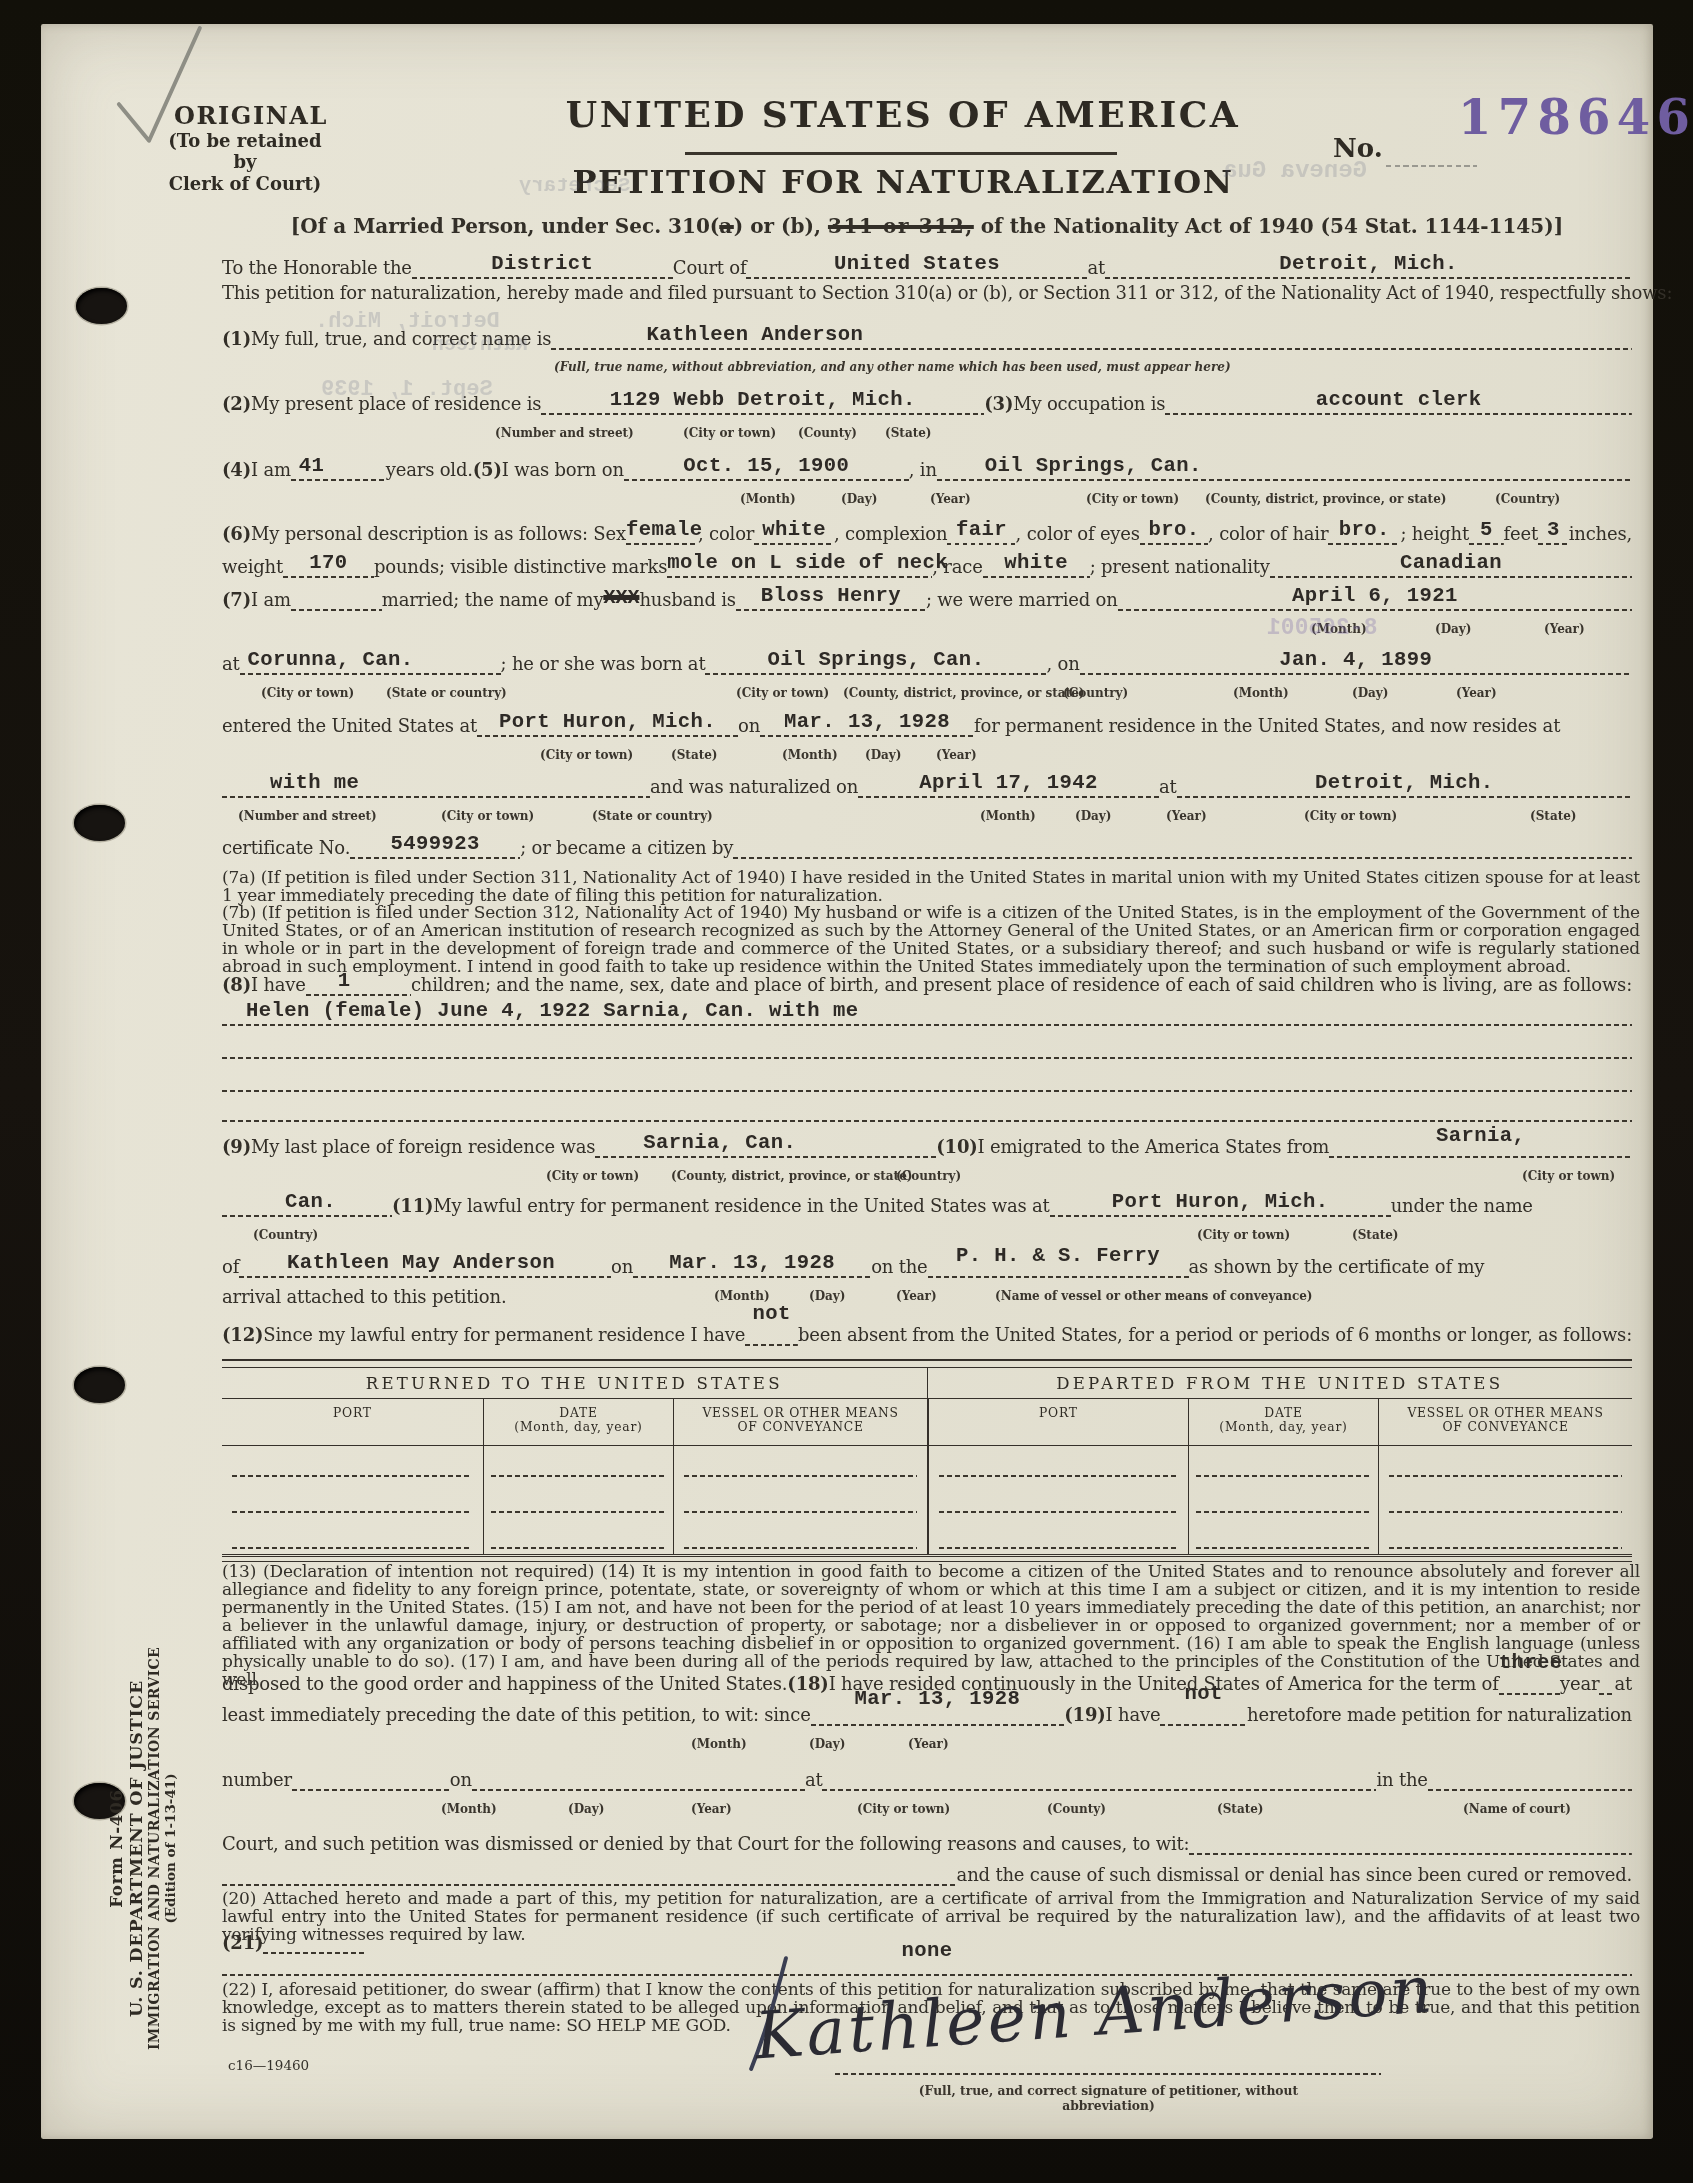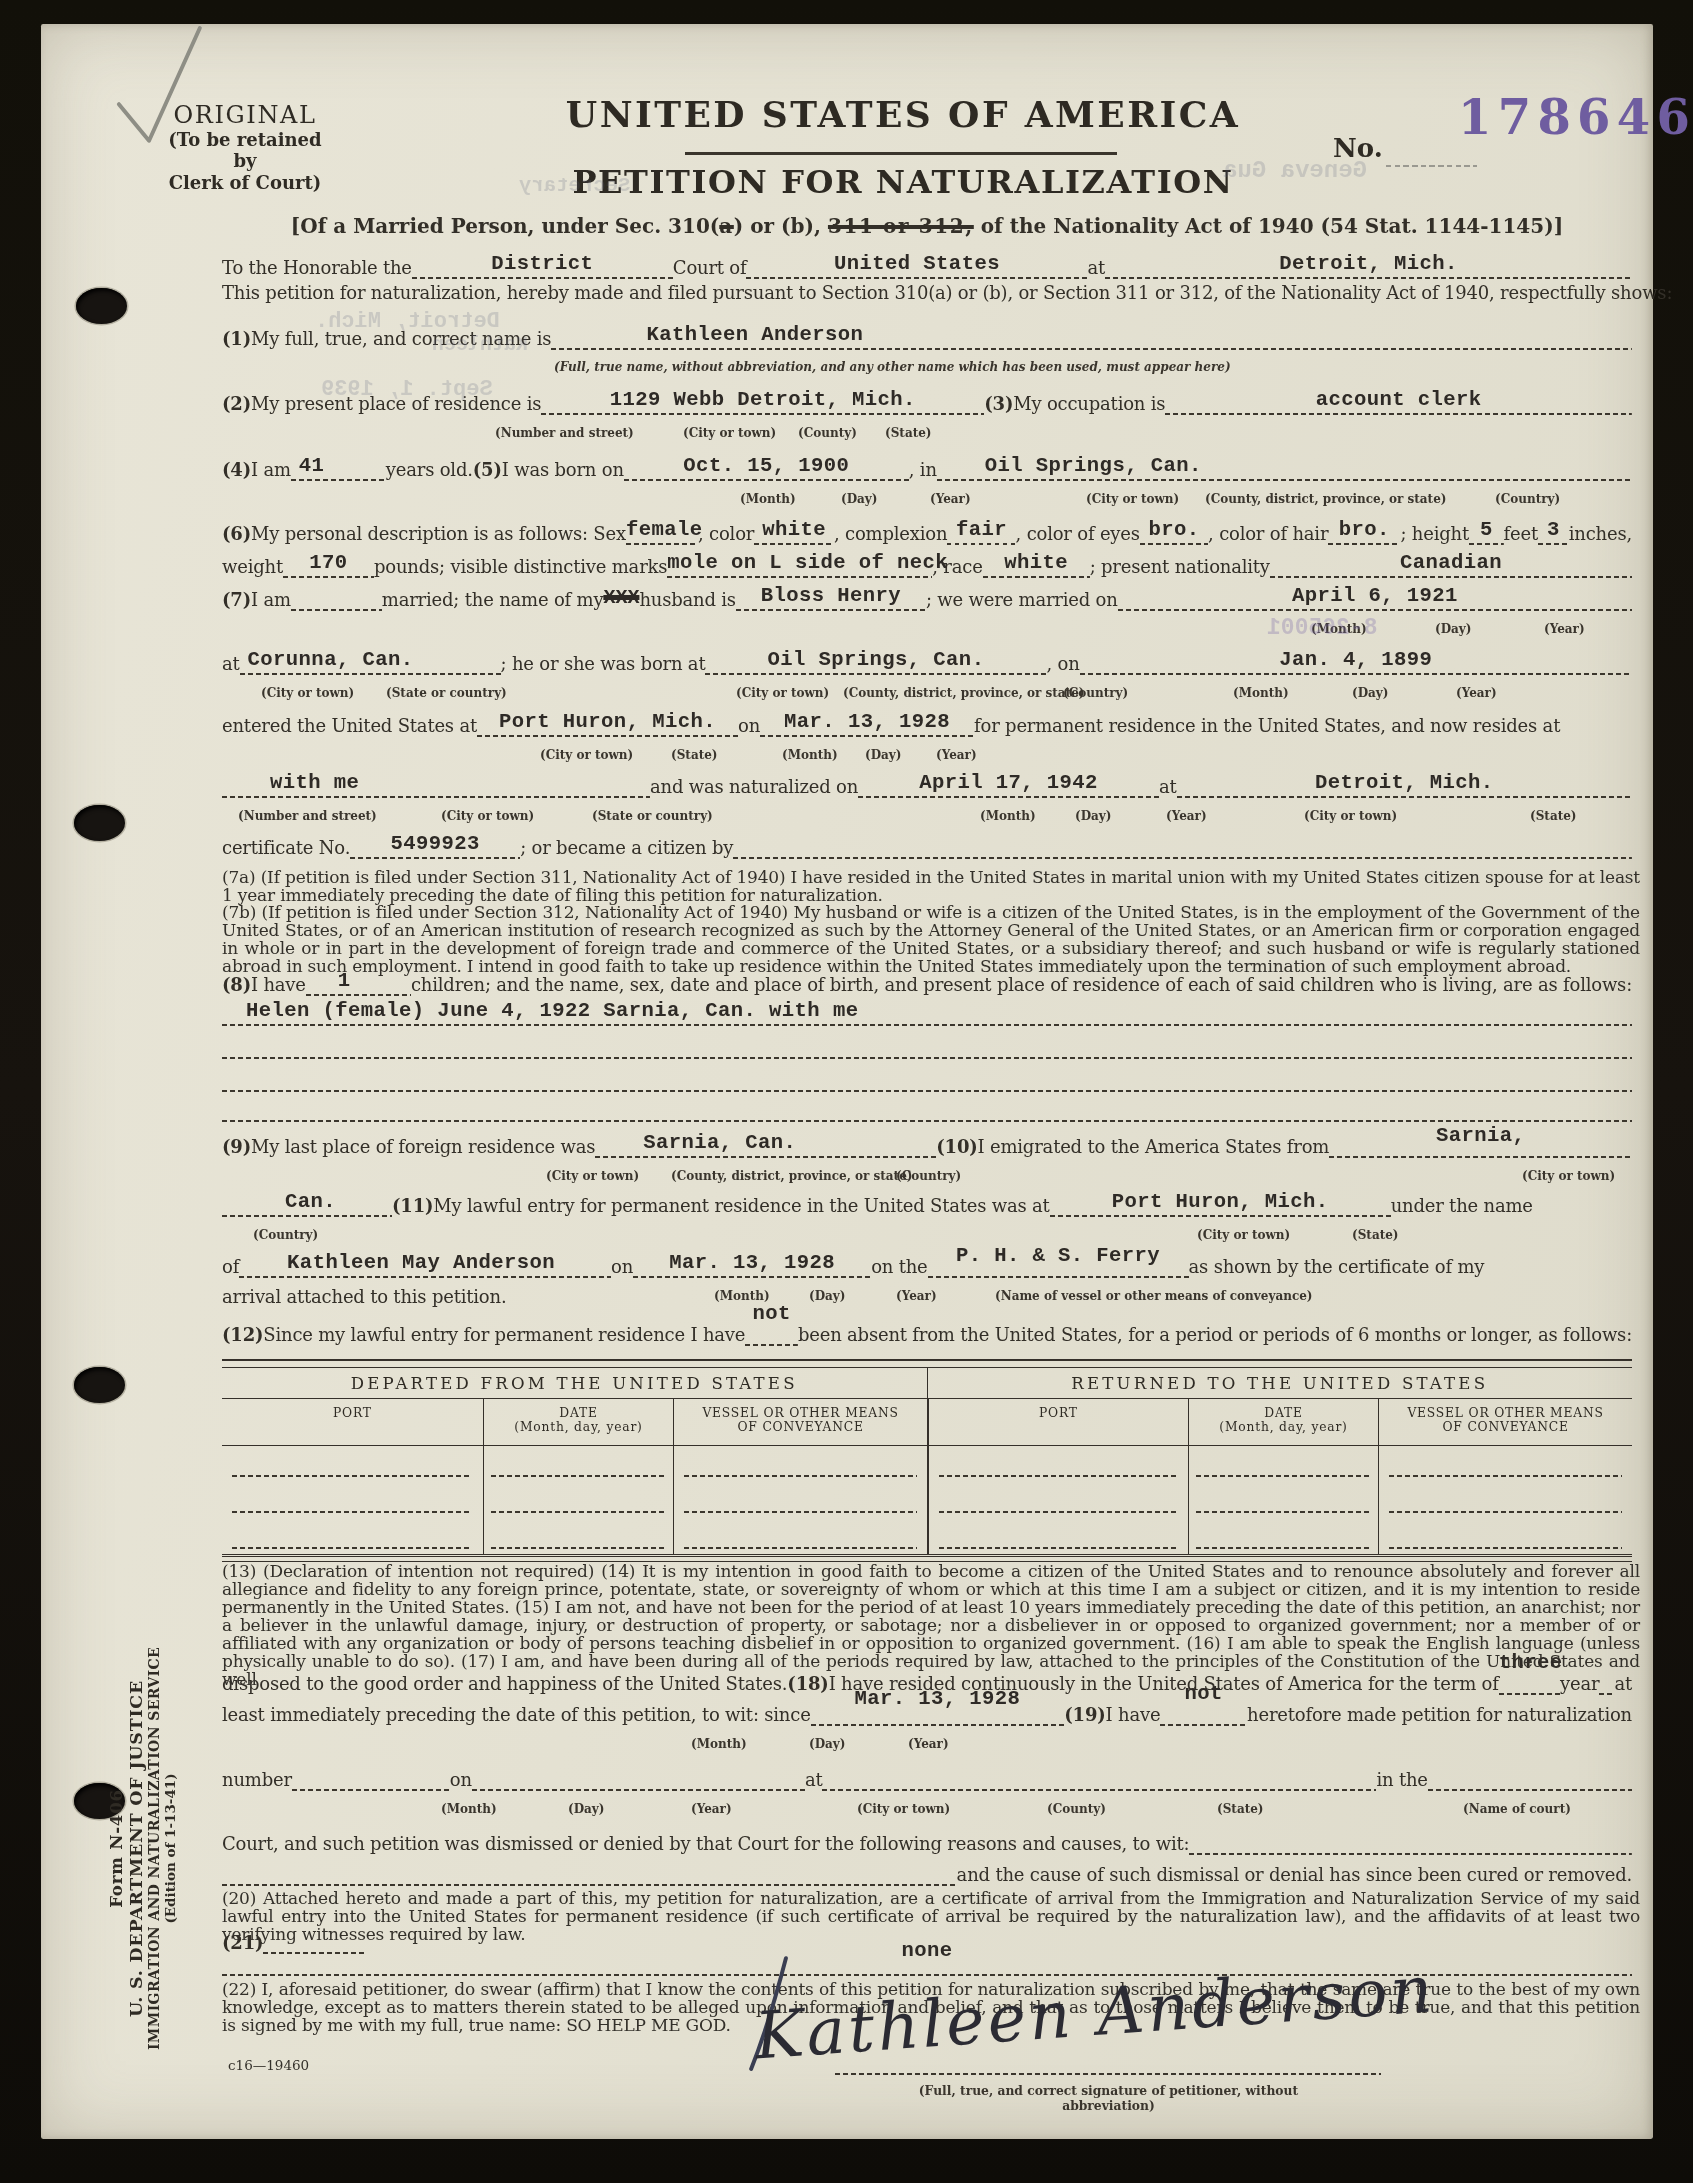--- a/index.html
+++ b/index.html
@@ -23,21 +23,21 @@
   .typed.left{text-align:left;}
   .xt{font-family:"Liberation Mono","DejaVu Sans Mono",monospace;font-weight:700;font-size:20px;
       color:#2e2a26;text-decoration:line-through;text-decoration-thickness:4.8px;padding-bottom:1.6px;}
   .xout{text-decoration:line-through;text-decoration-thickness:4px;font-weight:700;letter-spacing:1.6px;}
   .cap{position:absolute;font-size:12px;color:#3a352d;white-space:nowrap;font-weight:600;}
   .para{position:absolute;font-size:17px;line-height:18px;text-align:justify;color:#33302a;letter-spacing:-0.2px;}
   .ghost{position:absolute;transform:scaleX(-1);font-family:"Liberation Mono","DejaVu Sans Mono",monospace;
          font-weight:700;opacity:.20;color:#5a5f7a;white-space:nowrap;}
   
   #corner{position:absolute;left:162px;top:101px;width:166px;text-align:center;color:#2f2b24;}
-  #corner .big{font-size:24px;font-weight:400;letter-spacing:1.6px;}
+  #corner .big{font-size:24px;font-weight:700;letter-spacing:1.6px;text-align:right;}
   #corner .sm{font-size:18px;font-weight:700;line-height:21.4px;}
   #title1{position:absolute;left:507px;top:93px;width:792px;text-align:center;
           font-size:36px;font-weight:700;letter-spacing:2.4px;color:#2e2a23;}
   #titleRule{position:absolute;left:685px;top:152px;width:432px;height:3.2px;background:#3a352c;}
   #title2{position:absolute;left:507px;top:163px;width:792px;text-align:center;
           font-size:32px;font-weight:700;letter-spacing:1.6px;color:#2e2a23;}
   #subtitle{position:absolute;left:222px;top:214px;width:1410px;text-align:center;
             font-size:20px;font-weight:600;color:#332f28;}
   #noLabel{position:absolute;left:1333px;top:133px;font-size:26px;font-weight:700;color:#2f2b24;}
   #noDash{position:absolute;left:1386px;top:165px;width:91px;height:2.4px;
@@ -447,22 +447,22 @@
       <div class="cap" style="left: 1217px; top: 1802px;">(State)</div>
       <div class="cap" style="left: 1463px; top: 1802px;">(Name of court)</div>
       <div class="para" style="left: 222px; top: 868px; width: 1418px;">(7a)  (If petition is filed under Section 311, Nationality Act of 1940) I have resided in the United States in marital union with my United States citizen spouse for at least 1 year immediately preceding the date of filing this petition for naturalization.</div>
       <div class="para" style="left: 222px; top: 903px; width: 1418px;">(7b)  (If petition is filed under Section 312, Nationality Act of 1940) My husband or wife is a citizen of the United States, is in the employment of the Government of the United States, or of an American institution of research recognized as such by the Attorney General of the United States, or an American firm or corporation engaged in whole or in part in the development of foreign trade and commerce of the United States, or a subsidiary thereof; and such husband or wife is regularly stationed abroad in such employment.   I intend in good faith to take up residence within the United States immediately upon the termination of such employment abroad.</div>
       <div class="para" style="left: 222px; top: 1562px; width: 1418px;">(13)  (Declaration of intention not required)   (14)  It is my intention in good faith to become a citizen of the United States and to renounce absolutely and forever all allegiance and fidelity to any foreign prince, potentate, state, or sovereignty of whom or which at this time I am a subject or citizen, and it is my intention to reside permanently in the United States.   (15)  I am not, and have not been for the period of at least 10 years immediately preceding the date of this petition, an anarchist; nor a believer in the unlawful damage, injury, or destruction of property, or sabotage; nor a disbeliever in or opposed to organized government; nor a member of or affiliated with any organization or body of persons teaching disbelief in or opposition to organized government.   (16)  I am able to speak the English language (unless physically unable to do so).   (17)  I am, and have been during all of the periods required by law, attached to the principles of the Constitution of the United States and well</div>
       <div class="para" style="left: 222px; top: 1889px; width: 1418px;">(20)  Attached hereto and made a part of this, my petition for naturalization, are a certificate of arrival from the Immigration and Naturalization Service of my said lawful entry into the United States for permanent residence (if such certificate of arrival be required by the naturalization law), and the affidavits of at least two verifying witnesses required by law.</div>
       <div class="para" style="left: 222px; top: 1980px; width: 1418px;">(22)  I, aforesaid petitioner, do swear (affirm) that I know the contents of this petition for naturalization subscribed by me, that the same are true to the best of my own knowledge, except as to matters therein stated to be alleged upon information and belief, and that as to those matters I believe them to be true, and that this petition is signed by me with my full, true name: SO HELP ME GOD.</div>
       <div id="absTable">
         <div class="tTopRule"></div>
         <div class="tGroupRow">
+          <div class="tGroup">RETURNED TO THE UNITED STATES</div>
           <div class="tGroup">DEPARTED FROM THE UNITED STATES</div>
-          <div class="tGroup">RETURNED TO THE UNITED STATES</div>
         </div>
         <div class="tHeadRow">
           <div class="tCol" style="width: 18.5%;">PORT</div>
           <div class="tCol vsep" style="width: 13.5%;">DATE
 (Month, day, year)</div>
           <div class="tCol vsep" style="width: 18%;">VESSEL OR OTHER MEANS
 OF CONVEYANCE</div>
           <div class="tCol vsepMid" style="width: 18.5%;">PORT</div>
           <div class="tCol vsep" style="width: 13.5%;">DATE
 (Month, day, year)</div>

